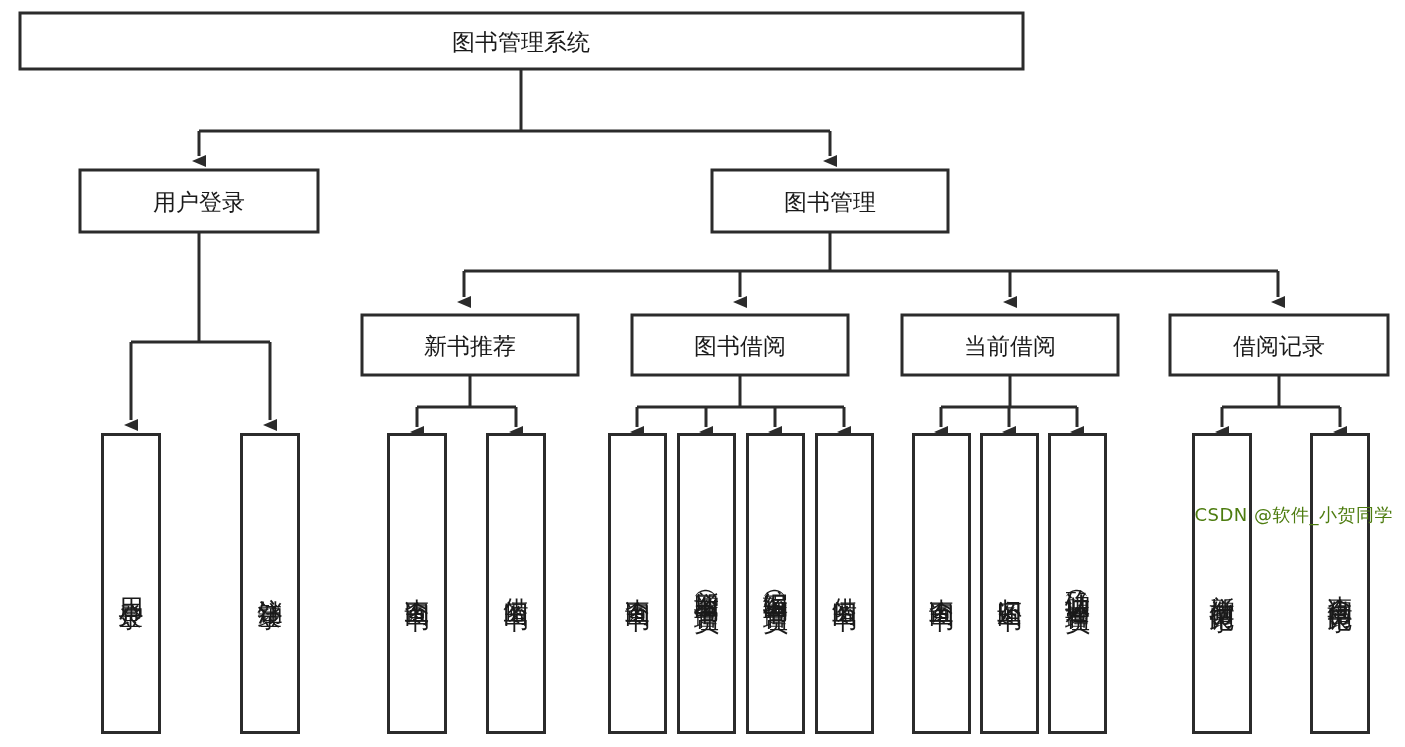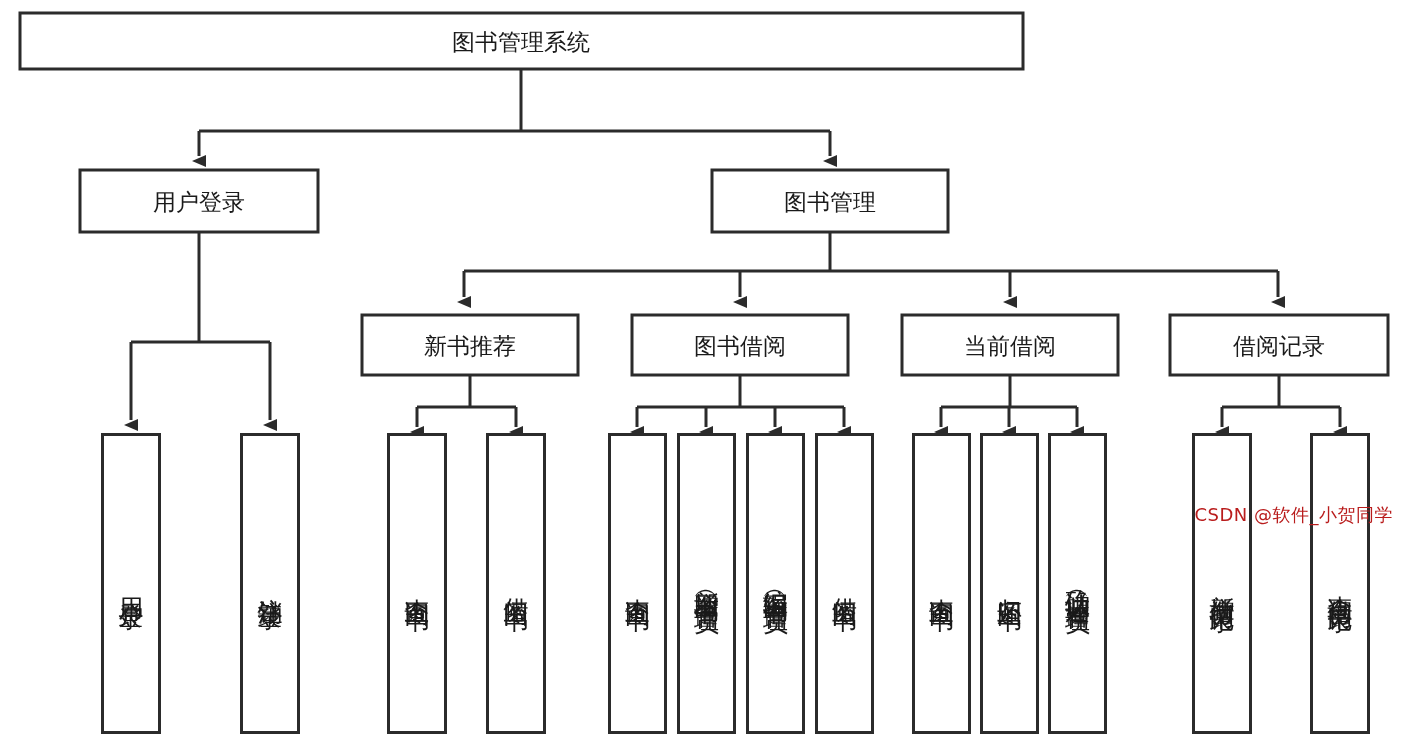--- a/index.html
+++ b/index.html
@@ -48,21 +48,21 @@
     fill: #1a1a1a;
     text-anchor: middle;
     dominant-baseline: central;
   }
   .watermark {
     position: absolute;
     right: 12px;
     bottom: 5px;
     font-family: "DejaVu Sans", "Liberation Sans", sans-serif;
     font-size: 18px;
-    color: #b91c1c;
+    color: #4d7c0f;
     white-space: nowrap;
     letter-spacing: 0.5px;
     user-select: none;
     margin-left: 24px;
   }
   .vnode {
     position: absolute;
     box-sizing: border-box;
     border: 3px solid #2b2b2b;
     background: #ffffff;

